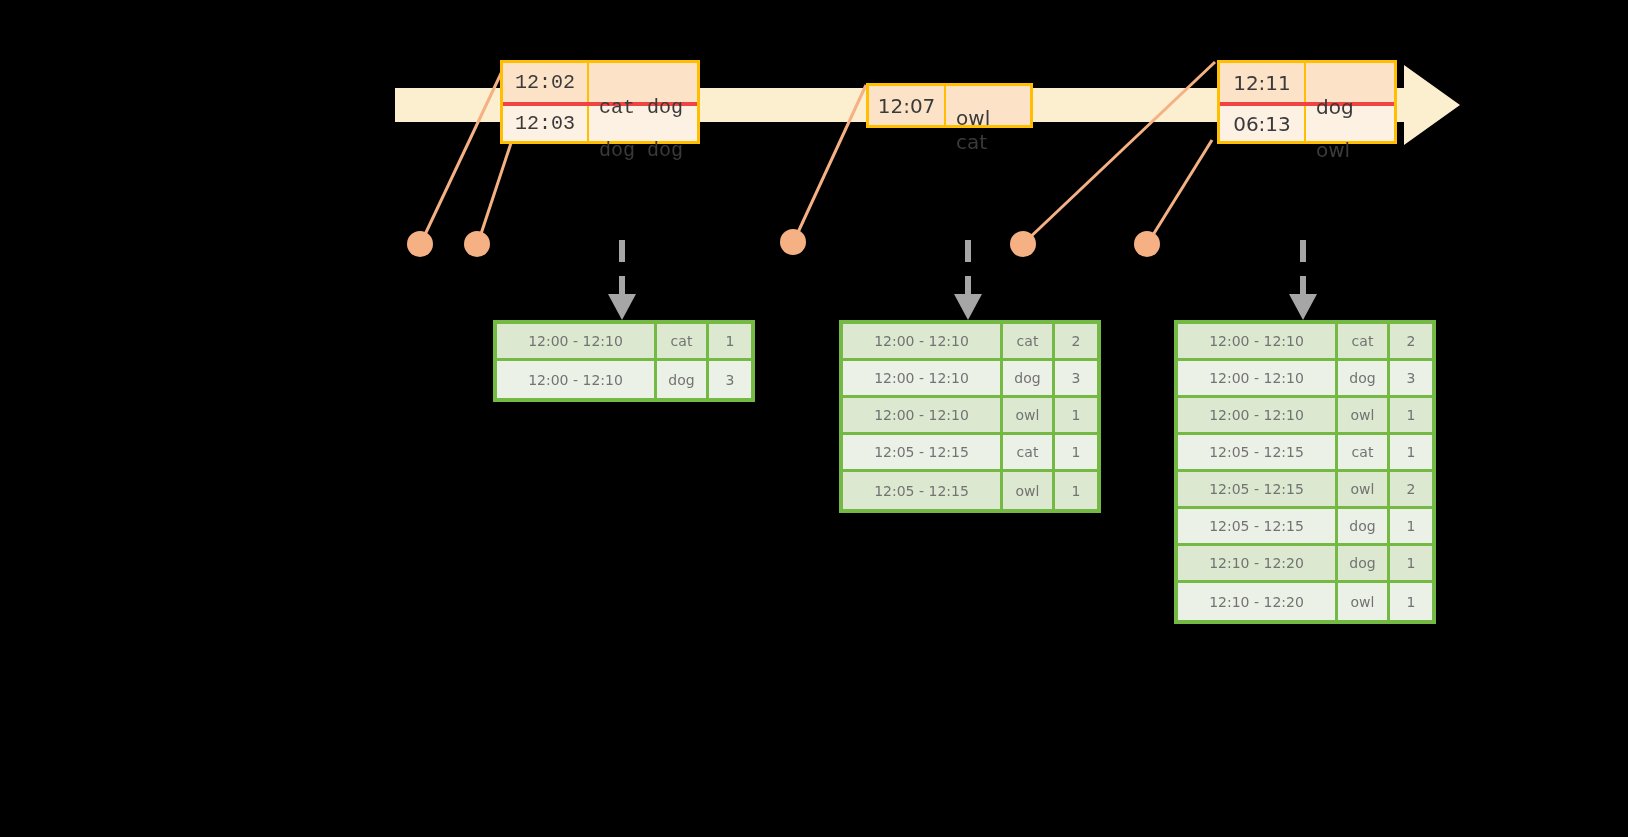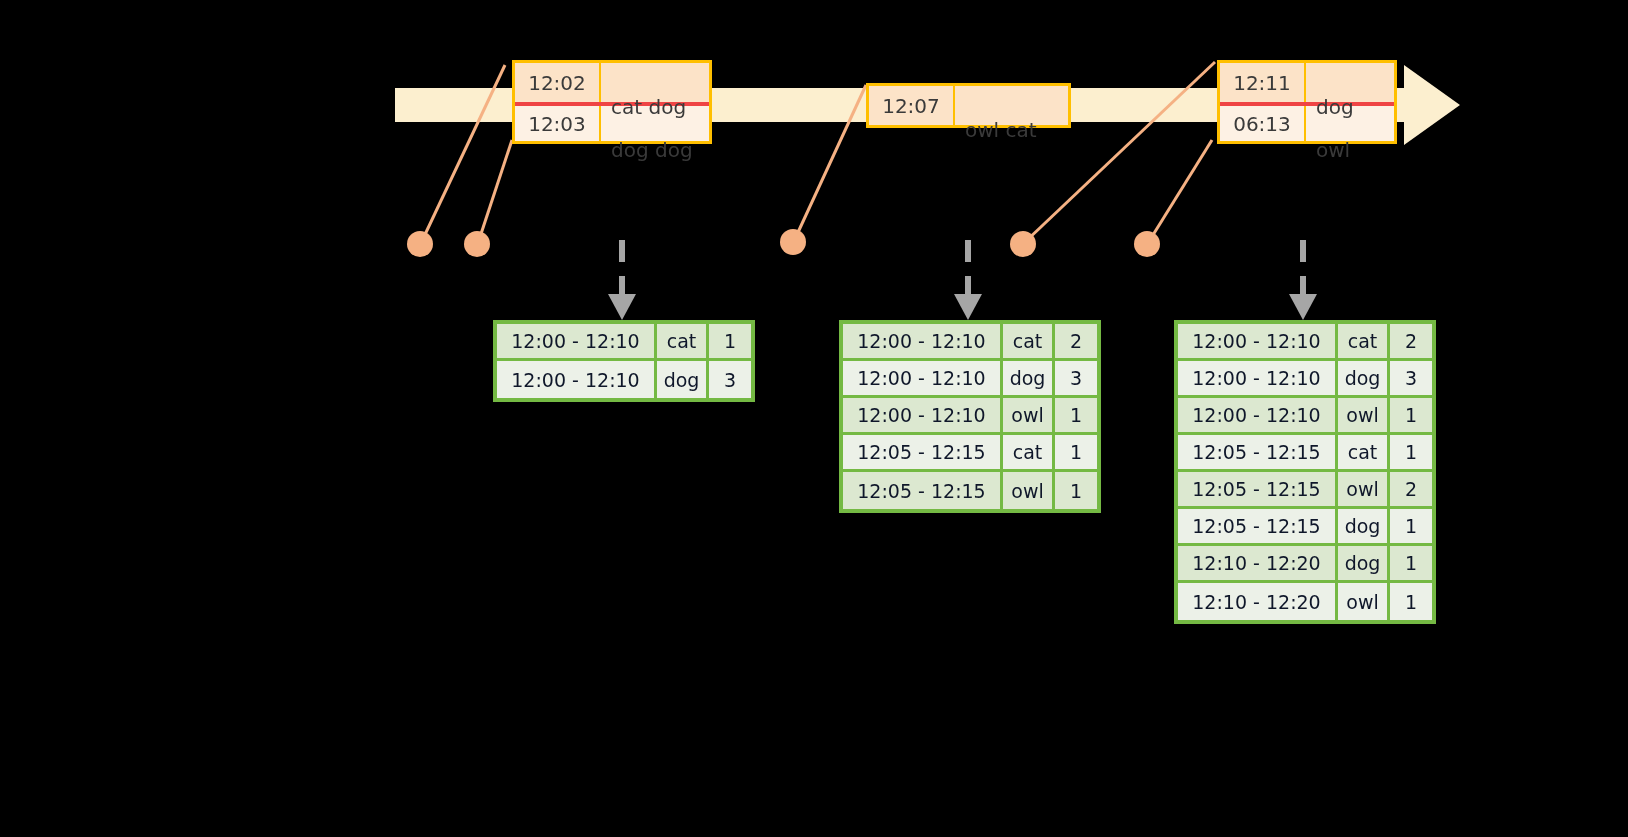--- a/index.html
+++ b/index.html
@@ -18,21 +18,21 @@
             border-right:2px solid #FFBF00;font-size:20px;color:#3a3a3a;box-sizing:border-box;}
   .evt-words{display:flex;align-items:center;justify-content:center;
              font-size:20px;color:#3a3a3a;box-sizing:border-box;padding:4px 10px;margin-top:40px;}
 
   
   .res-table{position:absolute;border:4px solid #74B943;box-sizing:border-box;background:#74B943;}
   .res-row{display:flex;height:37px;box-sizing:border-box;}
   .res-row.odd{background:#DCE8D0;}
   .res-row.even{background:#ECF1E8;}
   .res-cell{display:flex;align-items:center;justify-content:center;
-            font-size:19px;color:#0f172a;box-sizing:border-box;
+            font-size:14px;color:#737373;box-sizing:border-box;
             border-right:3px solid #74B943;border-bottom:3px solid #74B943;}
   .res-cell.last{border-right:none;}
   .res-row.lastrow .res-cell{border-bottom:none;}
   .c-win{width:160px;}
   .c-word{width:52px;}
   .c-cnt{width:42px;}
 
   .dot{position:absolute;width:26px;height:26px;border-radius:50%;background:#F5B183;}
 </style>
 </head>
@@ -65,32 +65,32 @@
       <path d="M 1289 294 L 1317 294 L 1303 320 Z"></path>
     </g>
   </svg>
 
   <div class="dot" style="left:407px;  top:231px;"></div>
   <div class="dot" style="left:464px;  top:231px;"></div>
   <div class="dot" style="left:780px;  top:229px;"></div>
   <div class="dot" style="left:1010px; top:231px;"></div>
   <div class="dot" style="left:1134px; top:231px;"></div>
 
-  <div class="evt-group" style="left:512px; top:60px; width:200px;">
+  <div class="evt-group" style="left:500px; top:60px; width:200px;font-family:Liberation Mono, monospace;">
     <div class="evt-row odd">
       <span class="evt-time">12:02</span>
       <span class="evt-words">cat dog</span>
     </div>
     <div class="evt-row even">
       <span class="evt-time">12:03</span>
       <span class="evt-words">dog dog</span>
     </div>
   </div>
 
-  <div class="evt-group" style="left:866px; top:83px; width:205px;">
+  <div class="evt-group" style="left:866px; top:83px; width:167px;">
     <div class="evt-row odd">
       <span class="evt-time">12:07</span>
       <span class="evt-words">owl cat</span>
     </div>
   </div>
 
   <div class="evt-group" style="left:1217px; top:60px; width:180px;">
     <div class="evt-row odd">
       <span class="evt-time">12:11</span>
       <span class="evt-words">dog</span>

